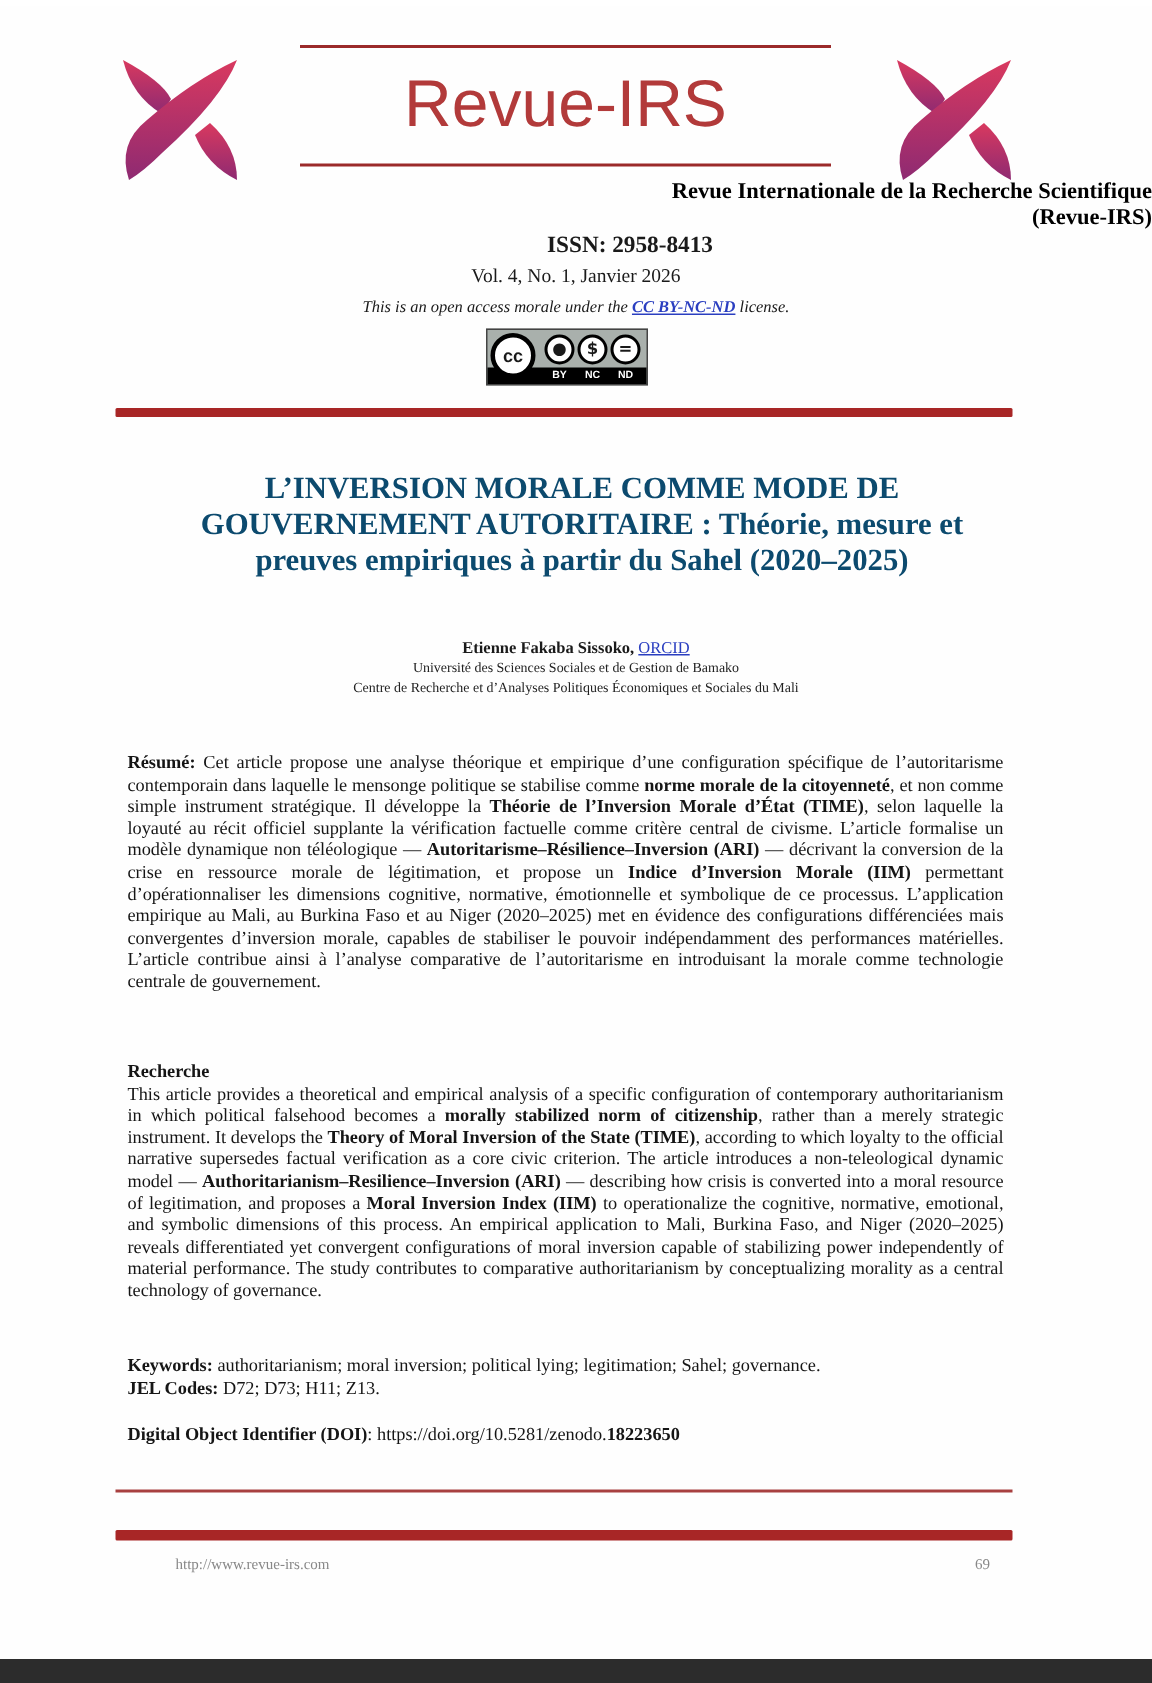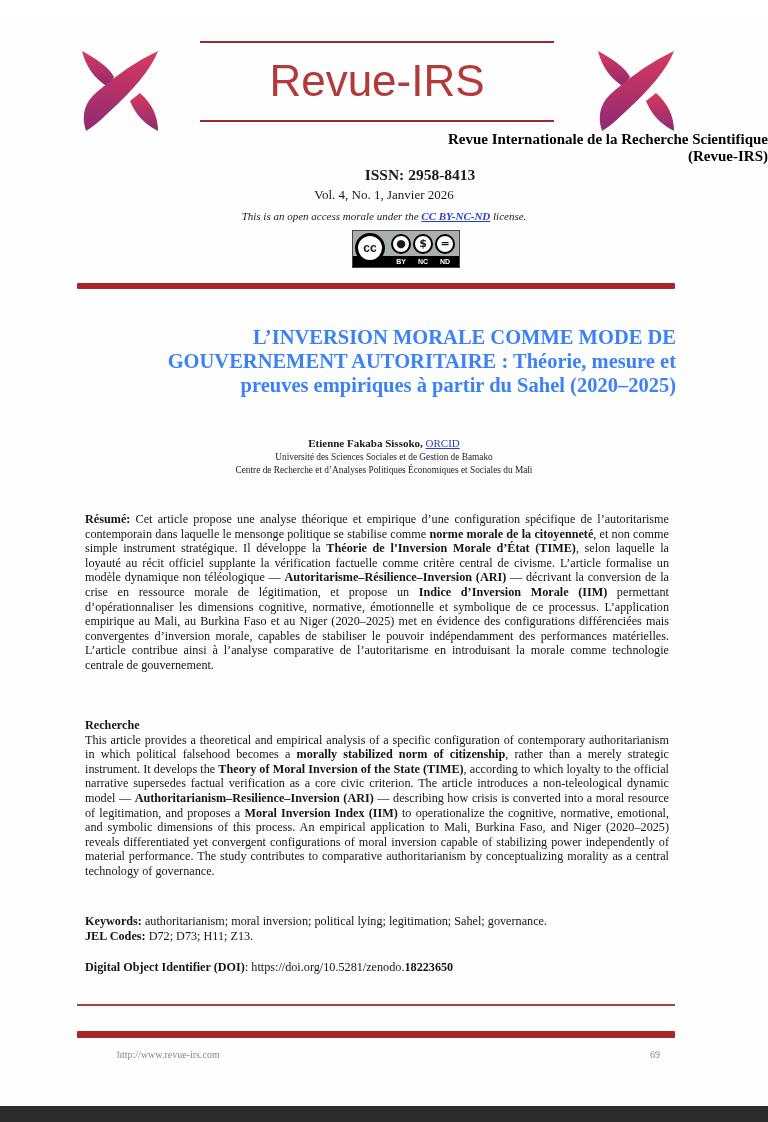--- a/index.html
+++ b/index.html
@@ -2,21 +2,21 @@
 <html><head>
   <meta charset="utf-8">
   <style>
     html, body { margin:0; padding:0; }
     body {
       width:768px; height:1122px; position:relative; overflow:hidden;
       background:#ffffff;
       font-family: "Liberation Serif", "DejaVu Serif", serif;
       color:#1a1a1a;
     }
-    .page { position:absolute; left:0; top:15px; width:768px; height:1106px; background:#fefefe; }
+    .page { position:absolute; left:0; top:4px; width:768px; height:1106px; background:#fefefe; }
     .bottom-bar { position:absolute; left:0; top:1106px; width:768px; height:16px; background:#2c2c2c; }
 
     
     .logo { position:absolute; width:84px; height:86px; }
     .logo-left { left:78px; top:32px; }
     .logo-right { left:594px; top:32px; }
 
     
     .mast-line { position:absolute; left:200px; width:354px; height:2px; background:#9b2a2a; }
     .mast-line.top { top:26px; }
@@ -31,21 +31,21 @@
       position:absolute; left:0; width:768px; top:116px; text-align:right;
       color:#000000; font-weight:bold; font-size:15px; line-height:17px;
     }
     .issn { position:absolute; left:0; width:768px; top:151px; text-align:center; font-weight:bold; font-size:15.5px;padding-left:36px; }
     .vol { position:absolute; left:0; width:768px; top:172px; text-align:center; font-size:13px; }
     .license { position:absolute; left:0; width:768px; top:195px; text-align:center; font-style:italic; font-size:11px; }
     .license a { color:#2a3ec0; text-decoration:underline;font-weight:bold; }
 
     .cc-badge {
       position:absolute; left:324px; top:215px; width:108px; height:38px;
-      background:#a9b0ac; border:1px solid #444; box-sizing:border-box;margin-left:28px;
+      background:#a9b0ac; border:1px solid #444; box-sizing:border-box;
     }
     .cc-badge .strip { position:absolute; left:0; right:0; bottom:0; height:11px; background:#000; }
     .cc-badge .cc-circle {
       position:absolute; left:2px; top:2px; width:30px; height:30px; border-radius:50%;
       background:#fff; border:3px solid #000; box-sizing:border-box;
       font-family:"Liberation Sans", sans-serif; font-weight:bold; font-size:12px; line-height:24px; text-align:center;
     }
     .cc-badge .sm {
       position:absolute; top:3px; width:20px; height:20px; border-radius:50%;
       background:#fff; border:2px solid #000; box-sizing:border-box;
@@ -53,22 +53,22 @@
     }
     .cc-badge .lbl {
       position:absolute; bottom:0; width:22px; text-align:center; color:#fff;
       font-family:"Liberation Sans", sans-serif; font-size:7px; font-weight:bold; line-height:11px;
     }
 
     .rule-thick { position:absolute; left:77px; width:598px; height:6px; background:#a82626; border-radius:1px; }
     .rule-thin { position:absolute; left:77px; width:598px; height:2px; background:#a84040; }
 
     .article-title {
-      position:absolute; left:100px; width:576px; top:310px; text-align:right;
-      font-weight:bold; font-size:20.5px; line-height:24px; color:#3b82f6;
+      position:absolute; left:100px; width:576px; top:310px; text-align:center;
+      font-weight:bold; font-size:20.5px; line-height:24px; color:#0c4a6e;
     }
     .author { position:absolute; left:0; width:768px; top:422px; text-align:center; font-size:11px; font-weight:bold; }
     .author a { color:#2a3ec0; font-weight:normal; text-decoration:underline; }
     .affil { position:absolute; left:0; width:768px; text-align:center; font-size:9.3px; color:#222; }
 
     .block {
       position:absolute; left:85px; width:584px; text-align:justify;
       font-size:12.2px; line-height:14.6px; color:#151515;
     }
     .block b { font-weight:bold; }

